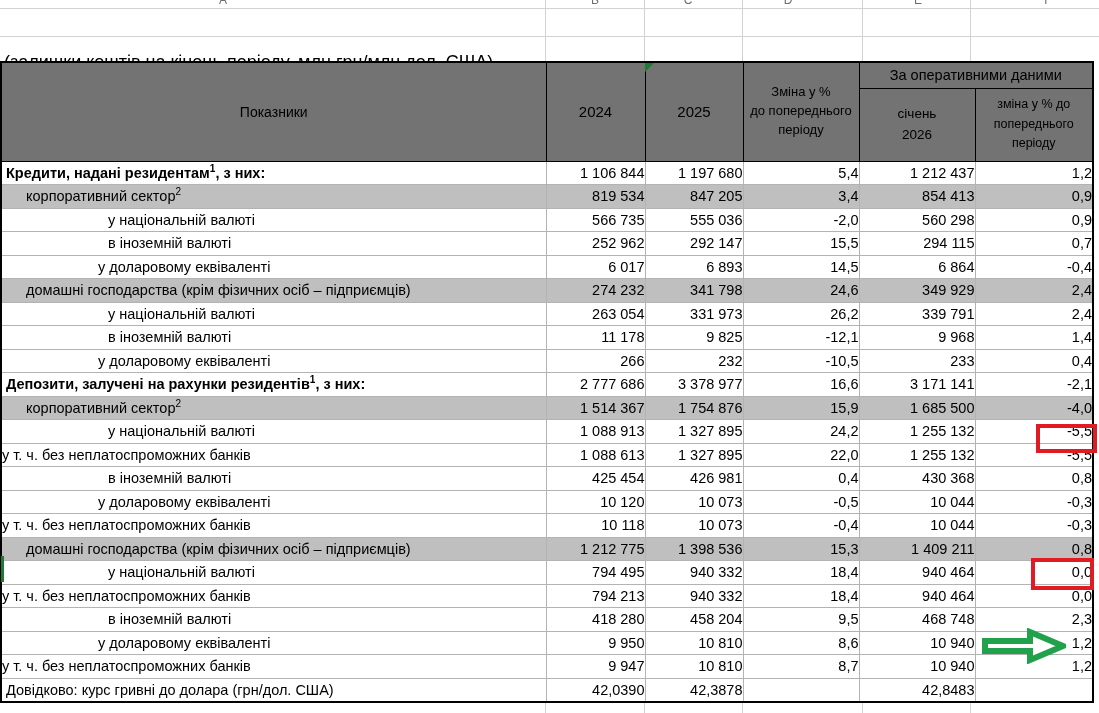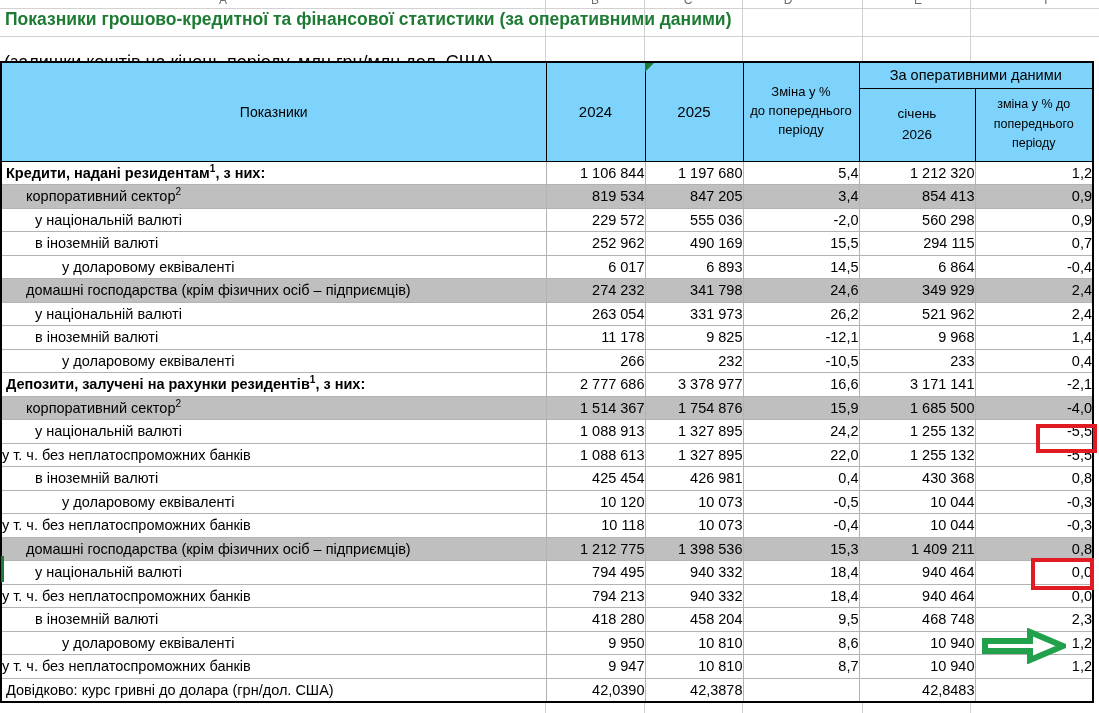--- a/index.html
+++ b/index.html
@@ -21,21 +21,21 @@
   }
   .subtitle { position:absolute; left:4px; top:52px; font-size:18px; }
 
   
   table.stat {
     position:absolute; left:0; top:61px; width:1092px;
     border-collapse:collapse; table-layout:fixed;
     border:2px solid #000;
   }
   table.stat thead th {
-    border:1px solid #000; font-weight:normal; background:#7dd3fc;
+    border:1px solid #000; font-weight:normal; background:#737373;
     text-align:center; vertical-align:middle; white-space:pre-line; padding:0;
   }
   th.h-ind   { font-size:14px; }
   th.h-year  { font-size:15px;margin-top:48px; }
   th.h-chg   { font-size:13px;   line-height:1.45; }
   th.h-op    { font-size:14.5px; height:26px; }
   th.h-jan   { font-size:13.5px; line-height:1.5; }
   th.h-chgop { font-size:12.5px; line-height:1.55; }
   tr.head2 th { height:73px; }
 
@@ -45,22 +45,22 @@
   }
   tbody td.label { text-align:left; }
   tbody td.num   { text-align:right; }
   td.c0 { padding-right:16px; }
   td.c1 { padding-right:15px; }
   td.c2 { padding-right:22px; }
   td.c3 { padding-right:38px; }
   td.c4 { padding-right:12px; }
   tr.lv0 td.label { padding-left:4px; }
   tr.lv1 td.label { padding-left:24px;margin-left:14px; }
-  tr.lv2 td.label { padding-left:33px; }
-  tr.lv3 td.label { padding-left:60px; }
+  tr.lv2 td.label { padding-left:106px; }
+  tr.lv3 td.label { padding-left:96px; }
   tr.lv4 td.label { }
   tr.section td.label { font-weight:bold;margin-left:12px; }
   tr.section td, tr.footer td { border-top:2px solid #000; }
   tr.gray td { background:#bfbfbf; }
   sup { font-size:10px; vertical-align:super; line-height:0; }
 
   
   .cell-flag {
     position:absolute; left:645px; top:63px; width:0; height:0;
     border-top:9px solid #1e7b34; border-right:9px solid transparent;
@@ -91,21 +91,20 @@
 
   <div class="colstrip">
       <span style="left: 223px;">A</span>
       <span style="left: 595px;">B</span>
       <span style="left: 688px;">C</span>
       <span style="left: 788px;">D</span>
       <span style="left: 918px;">E</span>
       <span style="left: 1048px;">F</span>
     </div>
 
-  <div class="title" style="color: rgb(30, 123, 52);">Показники грошово-кредитної та фінансової статистики (за оперативними даними)</div>
   <div class="subtitle">(залишки коштів на кінець періоду, млн грн/млн дол. США)</div>
 
   <table class="stat">
     <colgroup>
       <col style="width:545px">
         <col style="width:99px">
         <col style="width:98px">
       <col style="width:116px">
         <col style="width:116px">
         <col style="width:118px">
@@ -127,43 +126,43 @@
 попереднього
 періоду</th>
       </tr>
     </thead>
     <tbody>
         <tr class="lv0 section">
           <td class="label">Кредити, надані резидентам<sup>1</sup>, з них:</td>
           <td class="num c0">1 106 844</td>
           <td class="num c1">1 197 680</td>
           <td class="num c2">5,4</td>
-          <td class="num c3">1 212 320</td>
+          <td class="num c3">1 212 437</td>
           <td class="num c4">1,2</td>
         </tr>
         <tr class="lv1 gray">
           <td class="label">корпоративний сектор<sup>2</sup></td>
           <td class="num c0">819 534</td>
           <td class="num c1">847 205</td>
           <td class="num c2">3,4</td>
           <td class="num c3">854 413</td>
           <td class="num c4">0,9</td>
         </tr>
         <tr class="lv2">
           <td class="label">у національній валюті</td>
-          <td class="num c0">229 572</td>
+          <td class="num c0">566 735</td>
           <td class="num c1">555 036</td>
           <td class="num c2">-2,0</td>
           <td class="num c3">560 298</td>
           <td class="num c4">0,9</td>
         </tr>
         <tr class="lv2">
           <td class="label">в іноземній валюті</td>
           <td class="num c0">252 962</td>
-          <td class="num c1">490 169</td>
+          <td class="num c1">292 147</td>
           <td class="num c2">15,5</td>
           <td class="num c3">294 115</td>
           <td class="num c4">0,7</td>
         </tr>
         <tr class="lv3">
           <td class="label">у доларовому еквіваленті</td>
           <td class="num c0">6 017</td>
           <td class="num c1">6 893</td>
           <td class="num c2">14,5</td>
           <td class="num c3">6 864</td>
@@ -175,21 +174,21 @@
           <td class="num c1">341 798</td>
           <td class="num c2">24,6</td>
           <td class="num c3">349 929</td>
           <td class="num c4">2,4</td>
         </tr>
         <tr class="lv2">
           <td class="label">у національній валюті</td>
           <td class="num c0">263 054</td>
           <td class="num c1">331 973</td>
           <td class="num c2">26,2</td>
-          <td class="num c3">521 962</td>
+          <td class="num c3">339 791</td>
           <td class="num c4">2,4</td>
         </tr>
         <tr class="lv2">
           <td class="label">в іноземній валюті</td>
           <td class="num c0">11 178</td>
           <td class="num c1">9 825</td>
           <td class="num c2">-12,1</td>
           <td class="num c3">9 968</td>
           <td class="num c4">1,4</td>
         </tr>

